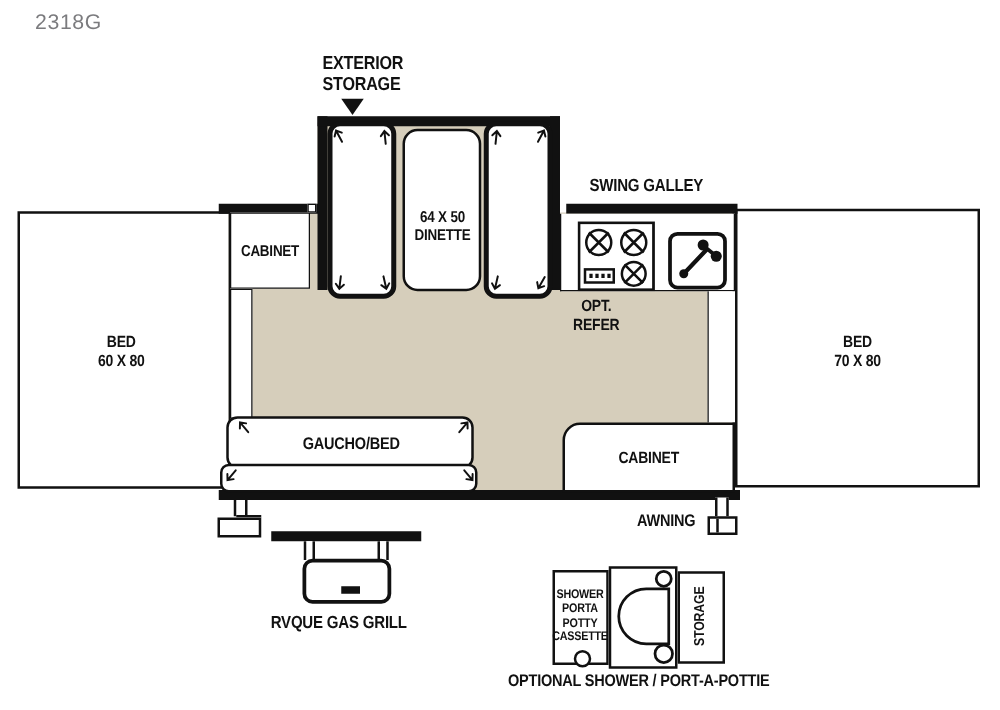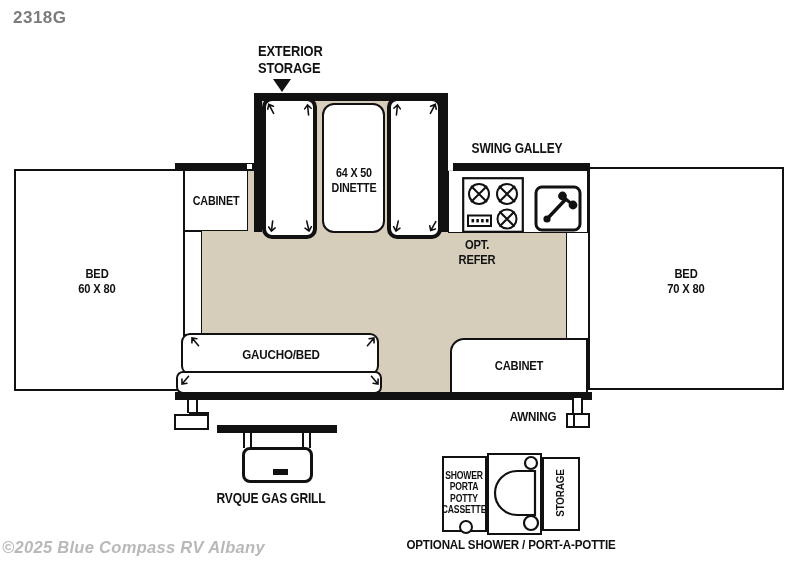--- a/index.html
+++ b/index.html
@@ -23,21 +23,21 @@
 <div id="canvas">
 
   <svg width="0" height="0" style="position:absolute" aria-hidden="true">
     <defs>
       <g id="arrowsym">
         <path d="M5 13 L5 2 M1.5 6 L5 2 L8.5 6" stroke="#111" stroke-width="1.7" fill="none" stroke-linecap="round"></path>
       </g>
     </defs>
   </svg>
 
-  <div class="abs" style="left:13px;top:8px;font-size:17px;font-weight:700;color:#7b7b7e;letter-spacing:0.5px;">2318G</div>
+  <div class="abs" style="left:28px;top:8px;font-size:17px;font-weight:400;color:#7b7b7e;letter-spacing:0.5px;">2318G</div>
 
   <div class="box" style="left:14px;top:169px;width:171px;height:222px;"></div>
   <div class="lbl" style="left:97px;top:281px;font-size:13px;">BED
 60 X 80</div>
 
   <div class="box" style="left:588px;top:167px;width:196px;height:223px;"></div>
   <div class="lbl" style="left:686px;top:281px;font-size:13px;">BED
 70 X 80</div>
 
   <div class="floor" style="left:183px;top:170px;width:405px;height:222px;"></div>
@@ -170,15 +170,14 @@
   <svg class="abs" width="55" height="82" viewBox="0 0 55 82" style="left:487px;top:453px;">
     <path d="M48 18 L48 62 L30 62 A22 22 0 0 1 30 18 Z" fill="#fff" stroke="#111" stroke-width="2.2"></path>
     <circle cx="44" cy="10" r="6" fill="#fff" stroke="#111" stroke-width="2.2"></circle>
     <circle cx="44" cy="70" r="7" fill="#fff" stroke="#111" stroke-width="2.2"></circle>
   </svg>
   <div class="box" style="left:542px;top:457px;width:38px;height:74px;"></div>
   <div class="lbl" style="left:561px;top:493px;font-size:11.5px;white-space:nowrap;transform:translate(-50%,-50%) rotate(-90deg) scaleX(0.86);">STORAGE</div>
   <div class="abs" style="left:459px;top:520px;width:14px;height:14px;border:2px solid #111;border-radius:50%;background:#fff;box-sizing:border-box;"></div>
   <div class="lbl" style="left:511px;top:545px;font-size:13.5px;white-space:nowrap;">OPTIONAL SHOWER / PORT-A-POTTIE</div>
 
-  <div class="abs" style="left:2px;top:538px;font-size:16.5px;font-weight:bold;font-style:italic;color:#b9b9b9;letter-spacing:0.3px;">©2025 Blue Compass RV Albany</div>
 
 </div>
 
 </body></html>

